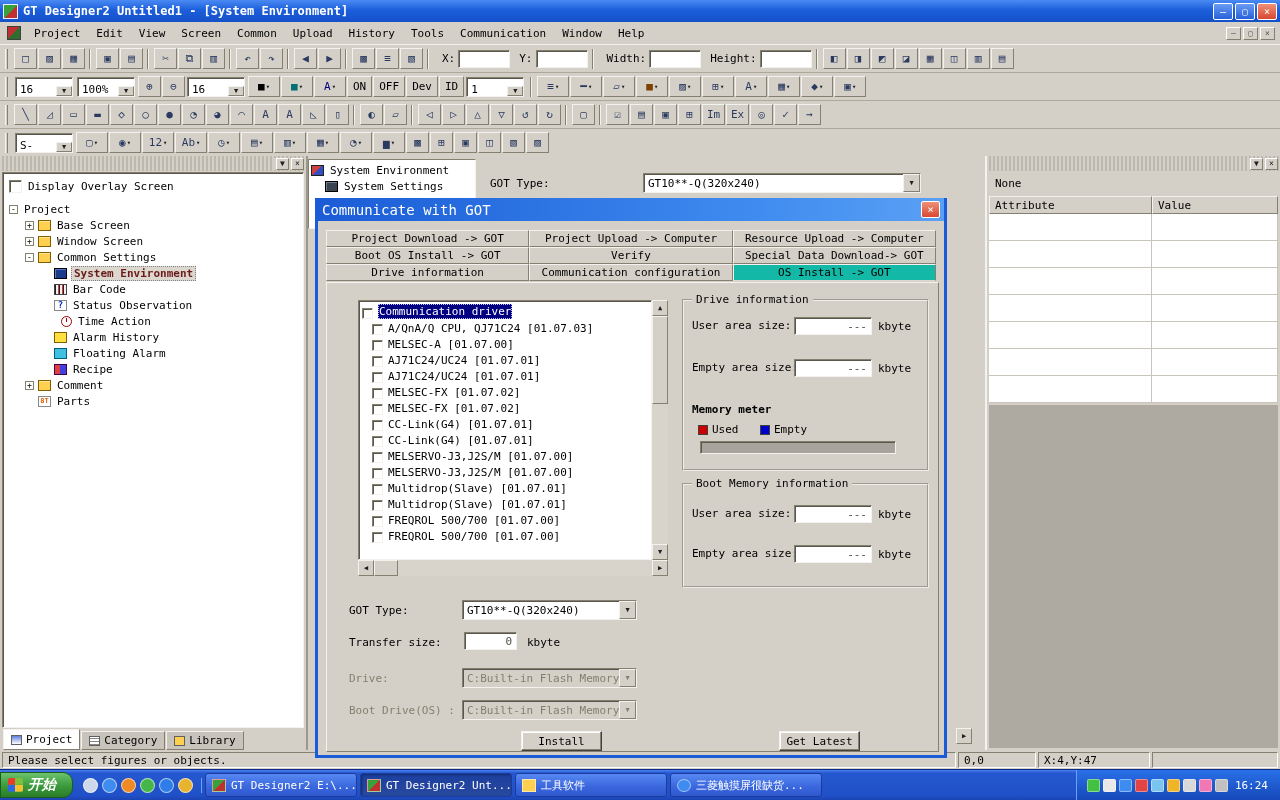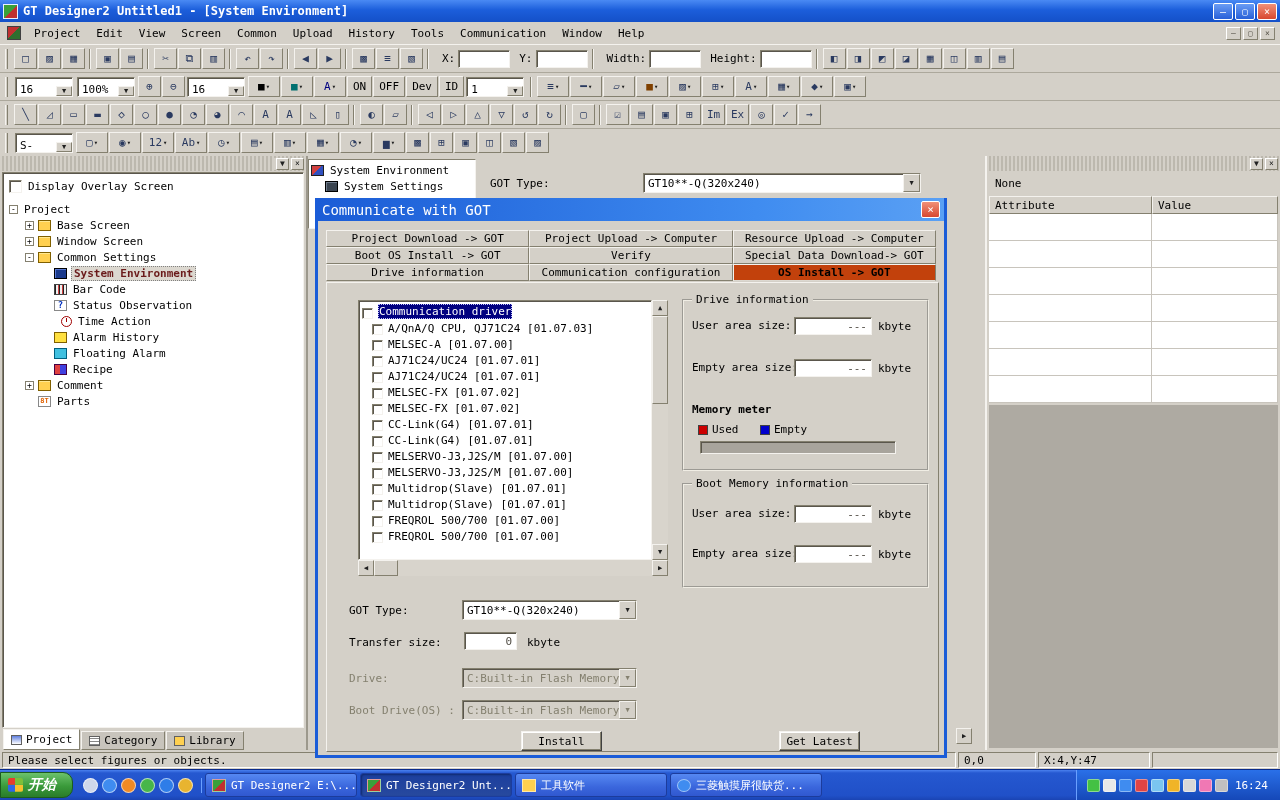--- a/index.html
+++ b/index.html
@@ -102,21 +102,21 @@
 .rp-rest{flex:1;background:#aeaaa2;margin:0 2px 2px 2px}
 
 
 .dialog{position:absolute;left:315px;top:198px;width:632px;height:560px;background:#d4d0c8;border:3px solid #1a5cd8;border-top:none;z-index:50}
 .dlg-title{height:23px;background:linear-gradient(90deg,#1b5cd6,#3f8cf0 70%,#5aa0f4);display:flex;align-items:center;padding:0 4px;color:#fff}
 .dlg-title-text{font-weight:normal;font-size:14px;flex:1}
 .dlg-close{width:19px;height:17px;background:linear-gradient(180deg,#f09078,#d84830);border:1px solid #fff;border-radius:2px;color:#fff;font-size:11px;line-height:15px;text-align:center}
 .tabrow{display:flex;padding:0 8px}
 .tabrow.first{margin-top:9px}
 .tab{flex:1;height:17px;background:#d4d0c8;border:1px solid;border-color:#f4f2ee #84806f #84806f #f4f2ee;font-size:11px;display:flex;align-items:center;justify-content:center;white-space:nowrap;overflow:hidden}
-.tab.active{background:#c2410c;border-bottom-color:#dcd8d0;font-weight:bold}
+.tab.active{background:#14b8a6;border-bottom-color:#dcd8d0;font-weight:normal}
 .page{position:absolute;left:8px;top:84px;width:613px;height:470px;background:#d4d0c8;border:1px solid;border-color:#f4f2ee #84806f #84806f #f4f2ee}
 .listwrap{position:absolute;left:31px;top:17px;width:310px;height:276px}
 .listbox{position:absolute;left:0;top:0;width:294px;height:260px;background:#fff;border:1px solid;border-color:#84806f #f4f2ee #f4f2ee #84806f;box-shadow:inset 1px 1px 0 #5a564c;overflow:hidden;padding:2px 0 0 3px}
 .drv{display:flex;align-items:flex-end;height:16px;white-space:nowrap}
 .drv.child{padding-left:10px}
 .cb{width:11px;height:11px;background:#fff;border:1px solid;border-color:#84806f #f4f2ee #f4f2ee #84806f;box-shadow:inset 1px 1px 0 #5a564c;margin-right:5px;flex:none}
 .dlabel{font-size:11px}
 .dlabel.hl{background:#000080;color:#fff;border:1px dotted #c0c0ff}
 .vscroll{position:absolute;right:0;top:0;width:16px;height:260px;background:#d8d4cc}
 .sbtn{position:absolute;width:16px;height:16px;background:#d4d0c8;border:1px solid;border-color:#f4f2ee #84806f #84806f #f4f2ee;font-size:7px;display:flex;align-items:center;justify-content:center;color:#202020}

